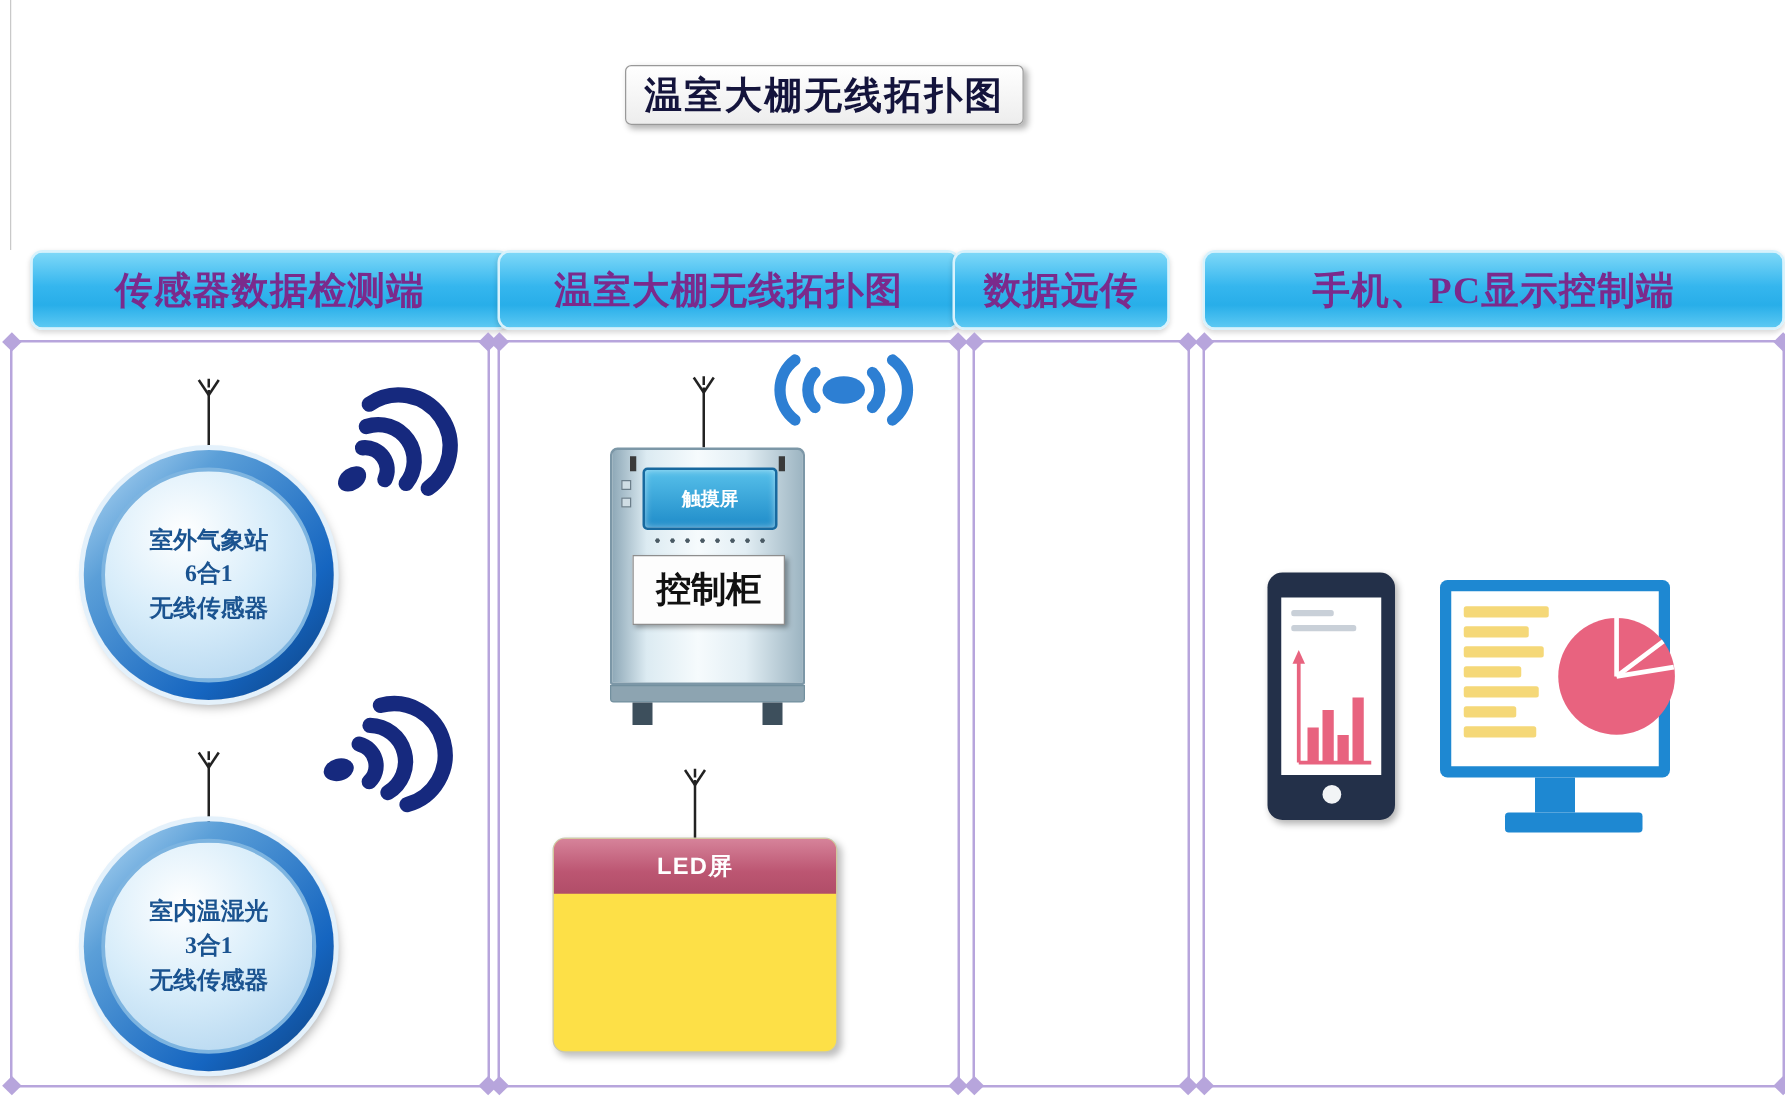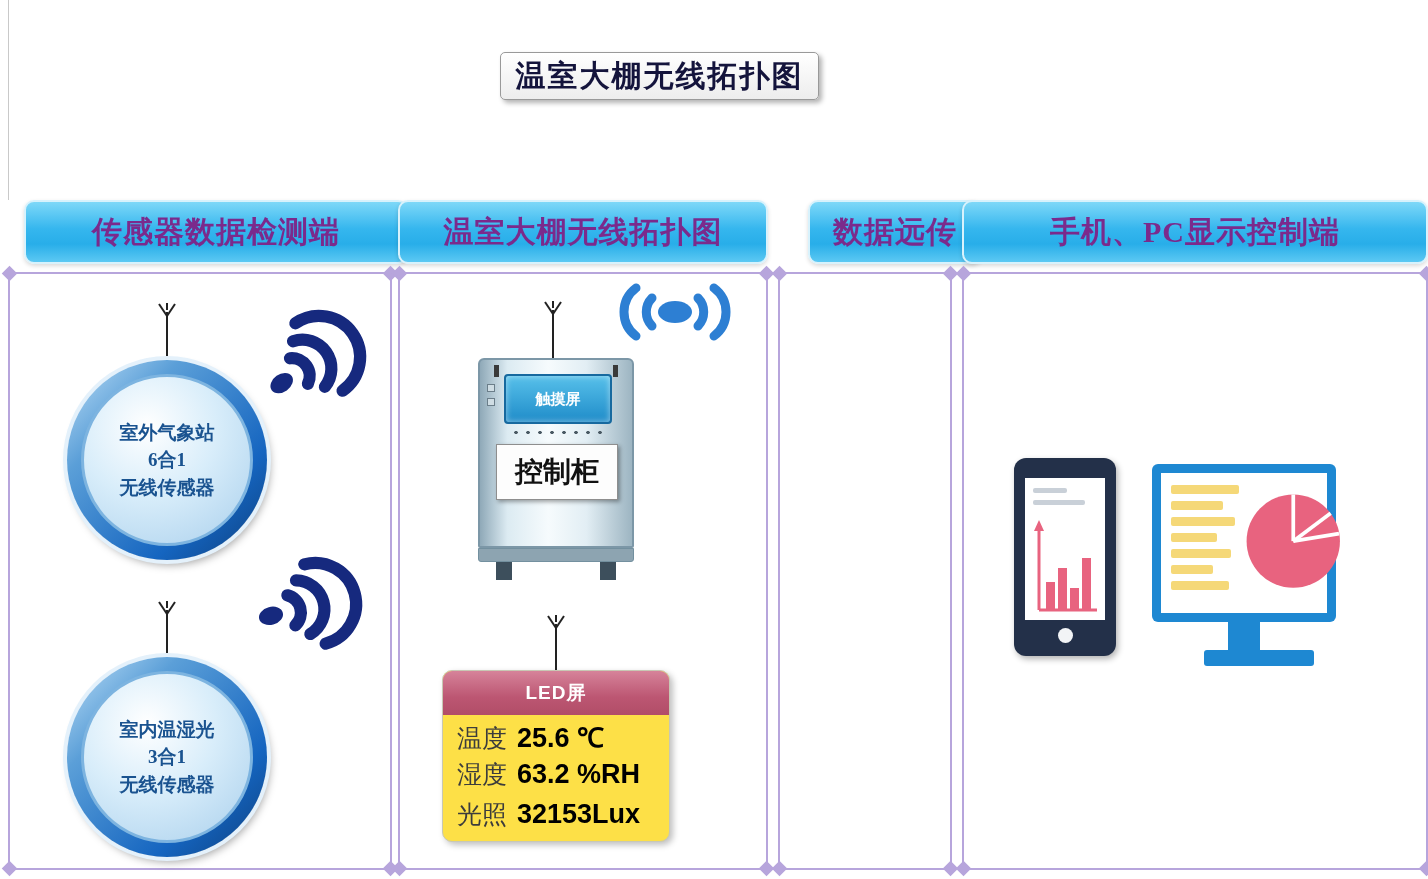--- a/index.html
+++ b/index.html
@@ -13,21 +13,21 @@
     box-shadow:3px 3px 5px rgba(0,0,0,.3);display:flex;align-items:center;justify-content:center;
     font:bold 30px "Liberation Serif",serif;color:#14143c;letter-spacing:2px}
 
   .col-header{position:absolute;top:200px;height:64px;border-radius:10px;
     background:linear-gradient(180deg,#7ed8f8 0%,#35b6ee 45%,#28aee9 70%,#5cc9f3 100%);
     border:2px solid #d8f2fc;box-shadow:0 2px 4px rgba(0,0,0,.15);
     display:flex;align-items:center;justify-content:center;
     font:bold 30px "Liberation Serif",serif;color:var(--header-text,#7b2a8c);letter-spacing:1px}
   #hdr1{left:24px;width:384px}
   #hdr2{left:398px;width:370px}
-  #hdr3{left:808px;width:174px}
+  #hdr3{left:762px;width:174px}
   #hdr4{left:962px;width:466px}
 
   .panel{position:absolute;top:272px;height:598px;border:2px solid var(--panel-border,#b7a5dc);background:#fff}
   #panel1{left:8px;width:384px}
   #panel2{left:398px;width:370px}
   #panel3{left:778px;width:174px}
   #panel4{left:962px;width:466px}
   .orn{position:absolute;width:11px;height:11px;background:var(--panel-border,#b7a5dc);transform:rotate(45deg)}
   .orn.tl{left:-6px;top:-6px}.orn.tr{right:-6px;top:-6px}
   .orn.bl{left:-6px;bottom:-6px}.orn.br{right:-6px;bottom:-6px}
@@ -171,21 +171,21 @@
   <div class="orn br"></div>
 
   <svg class="wifi" style="left:200px;top:6px" width="150" height="64" viewBox="0 0 150 64">
     <ellipse cx="75" cy="32" rx="17" ry="11" fill="var(--wifi-blue,#2d7fd3)"></ellipse>
     <path d="M52 18 A20 20 0 0 0 52 46" stroke="var(--wifi-blue,#2d7fd3)" stroke-width="9" fill="none" stroke-linecap="round"></path>
     <path d="M36 8 A30 30 0 0 0 36 56" stroke="var(--wifi-blue,#2d7fd3)" stroke-width="9" fill="none" stroke-linecap="round"></path>
     <path d="M98 18 A20 20 0 0 1 98 46" stroke="var(--wifi-blue,#2d7fd3)" stroke-width="9" fill="none" stroke-linecap="round"></path>
     <path d="M114 8 A30 30 0 0 1 114 56" stroke="var(--wifi-blue,#2d7fd3)" stroke-width="9" fill="none" stroke-linecap="round"></path>
   </svg>
 
-  <div class="cabinet" style="left:78px;top:26px">
+  <div class="cabinet" style="left:88px;top:26px">
     <svg class="antenna" style="left:57px;top:0" width="36" height="58" viewBox="0 0 36 58">
       <line x1="18" y1="58" x2="18" y2="10" stroke="#222" stroke-width="2"></line>
       <line x1="18" y1="14" x2="10" y2="2" stroke="#222" stroke-width="2"></line>
       <line x1="18" y1="14" x2="26" y2="2" stroke="#222" stroke-width="2"></line>
       <line x1="18" y1="8" x2="18" y2="1" stroke="#222" stroke-width="2"></line>
     </svg>
     <div class="cab-body">
       <div class="cab-bolt" style="left:14px"></div>
       <div class="cab-bolt" style="right:14px"></div>
       <div class="cab-screen">触摸屏</div>
@@ -201,34 +201,20 @@
 
   <div class="led" style="left:42px;top:340px">
     <svg class="antenna" style="left:96px;top:0" width="36" height="58" viewBox="0 0 36 58">
       <line x1="18" y1="58" x2="18" y2="10" stroke="#222" stroke-width="2"></line>
       <line x1="18" y1="14" x2="10" y2="2" stroke="#222" stroke-width="2"></line>
       <line x1="18" y1="14" x2="26" y2="2" stroke="#222" stroke-width="2"></line>
       <line x1="18" y1="8" x2="18" y2="1" stroke="#222" stroke-width="2"></line>
     </svg>
     <div class="led-panel">
       <div class="led-header">LED屏</div>
-      <div class="led-rows">
-        <div class="led-row">
-          <span class="lbl">温度</span>
-          <span class="val">25.6 ℃</span>
-        </div>
-        <div class="led-row">
-          <span class="lbl">湿度</span>
-          <span class="val">63.2 %RH</span>
-        </div>
-        <div class="led-row">
-          <span class="lbl">光照</span>
-          <span class="val">32153Lux</span>
-        </div>
-      </div>
     </div>
   </div>
 </div>
 
 <div class="panel" id="panel3">
   <div class="orn tl"></div>
   <div class="orn tr"></div>
   <div class="orn bl"></div>
   <div class="orn br"></div>
 

